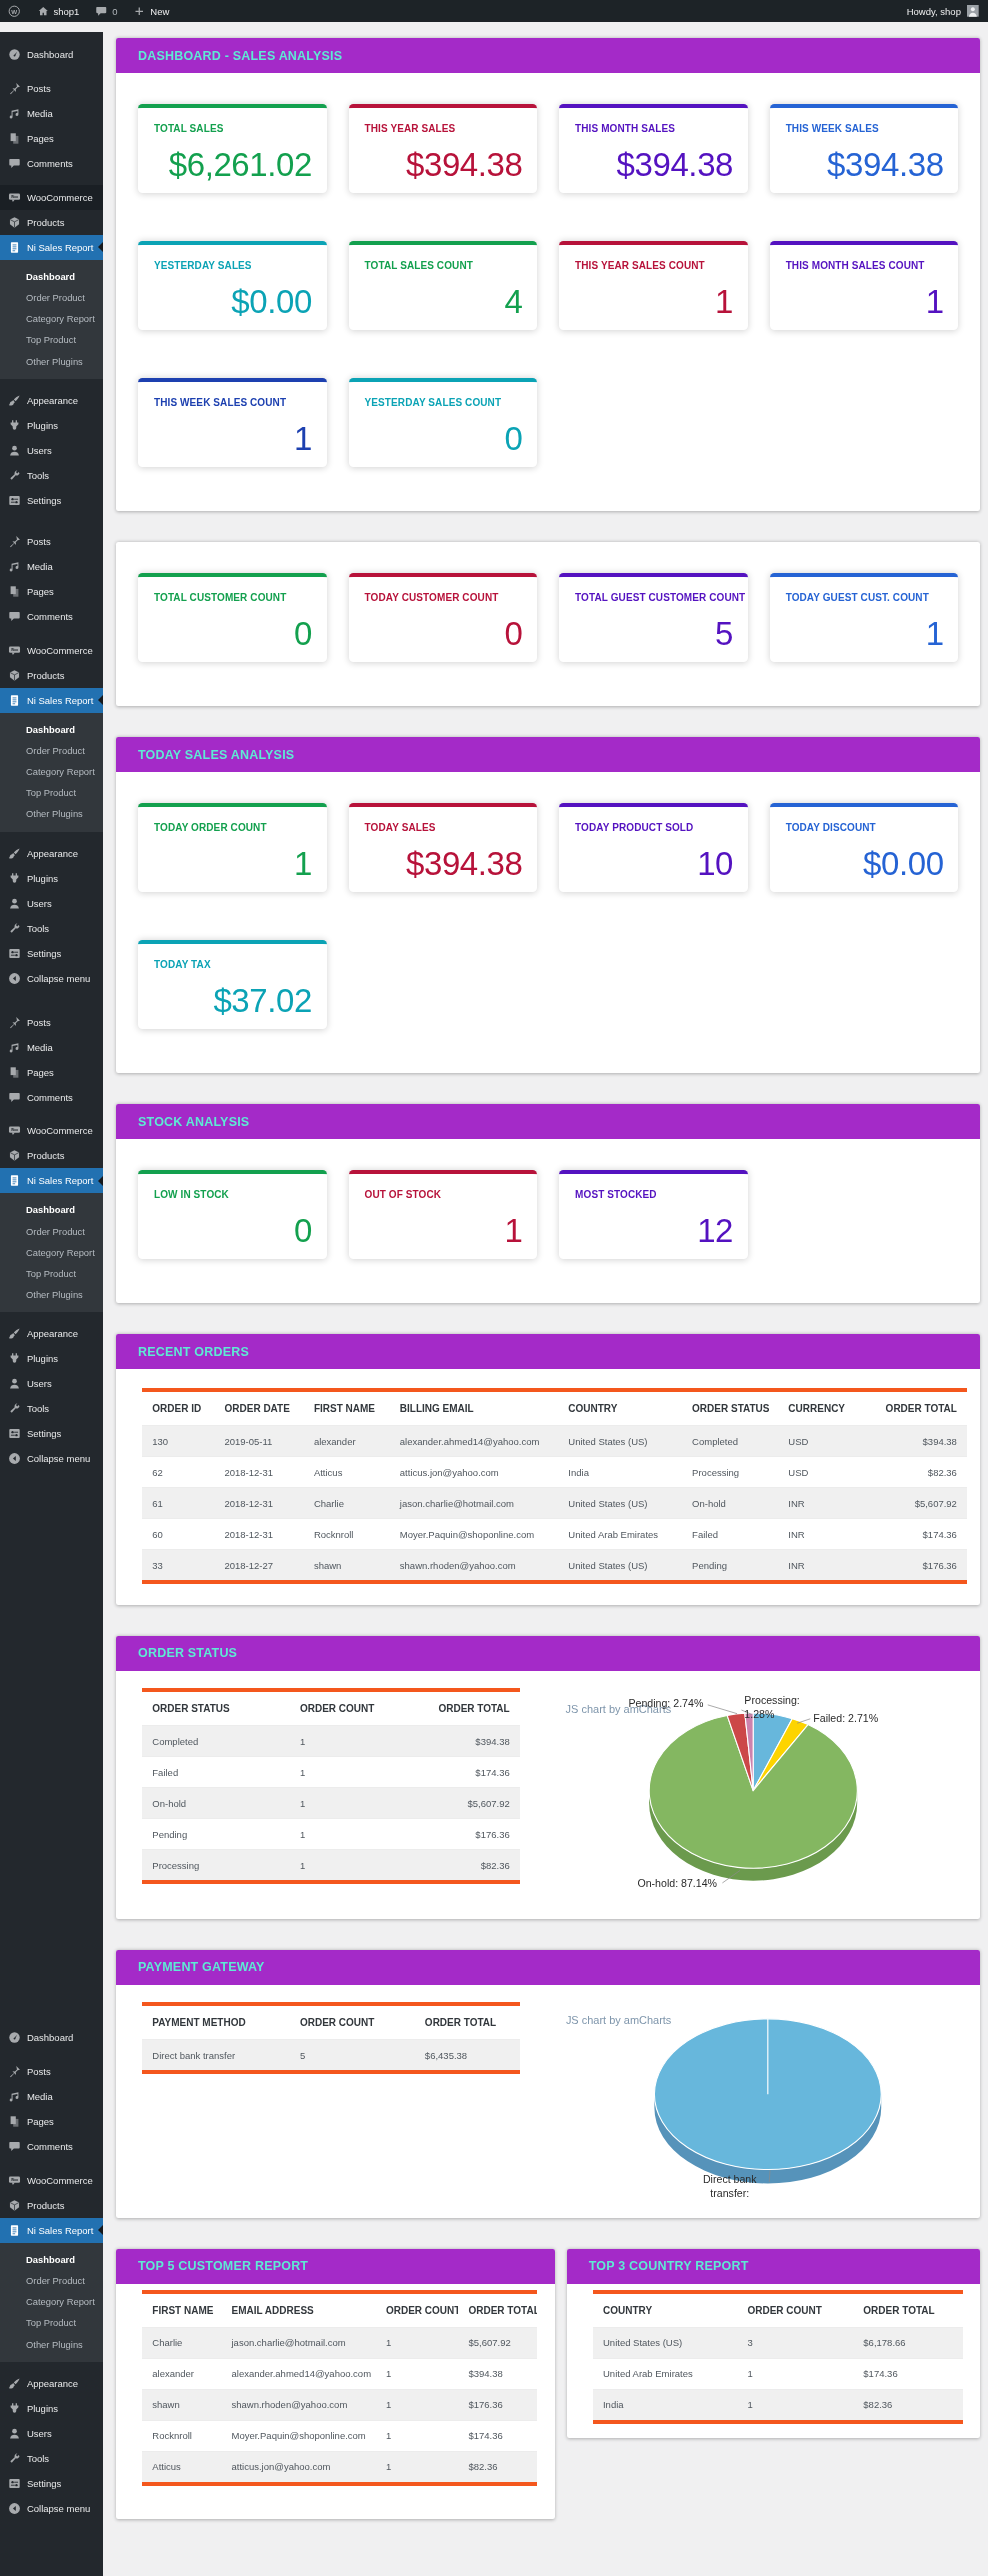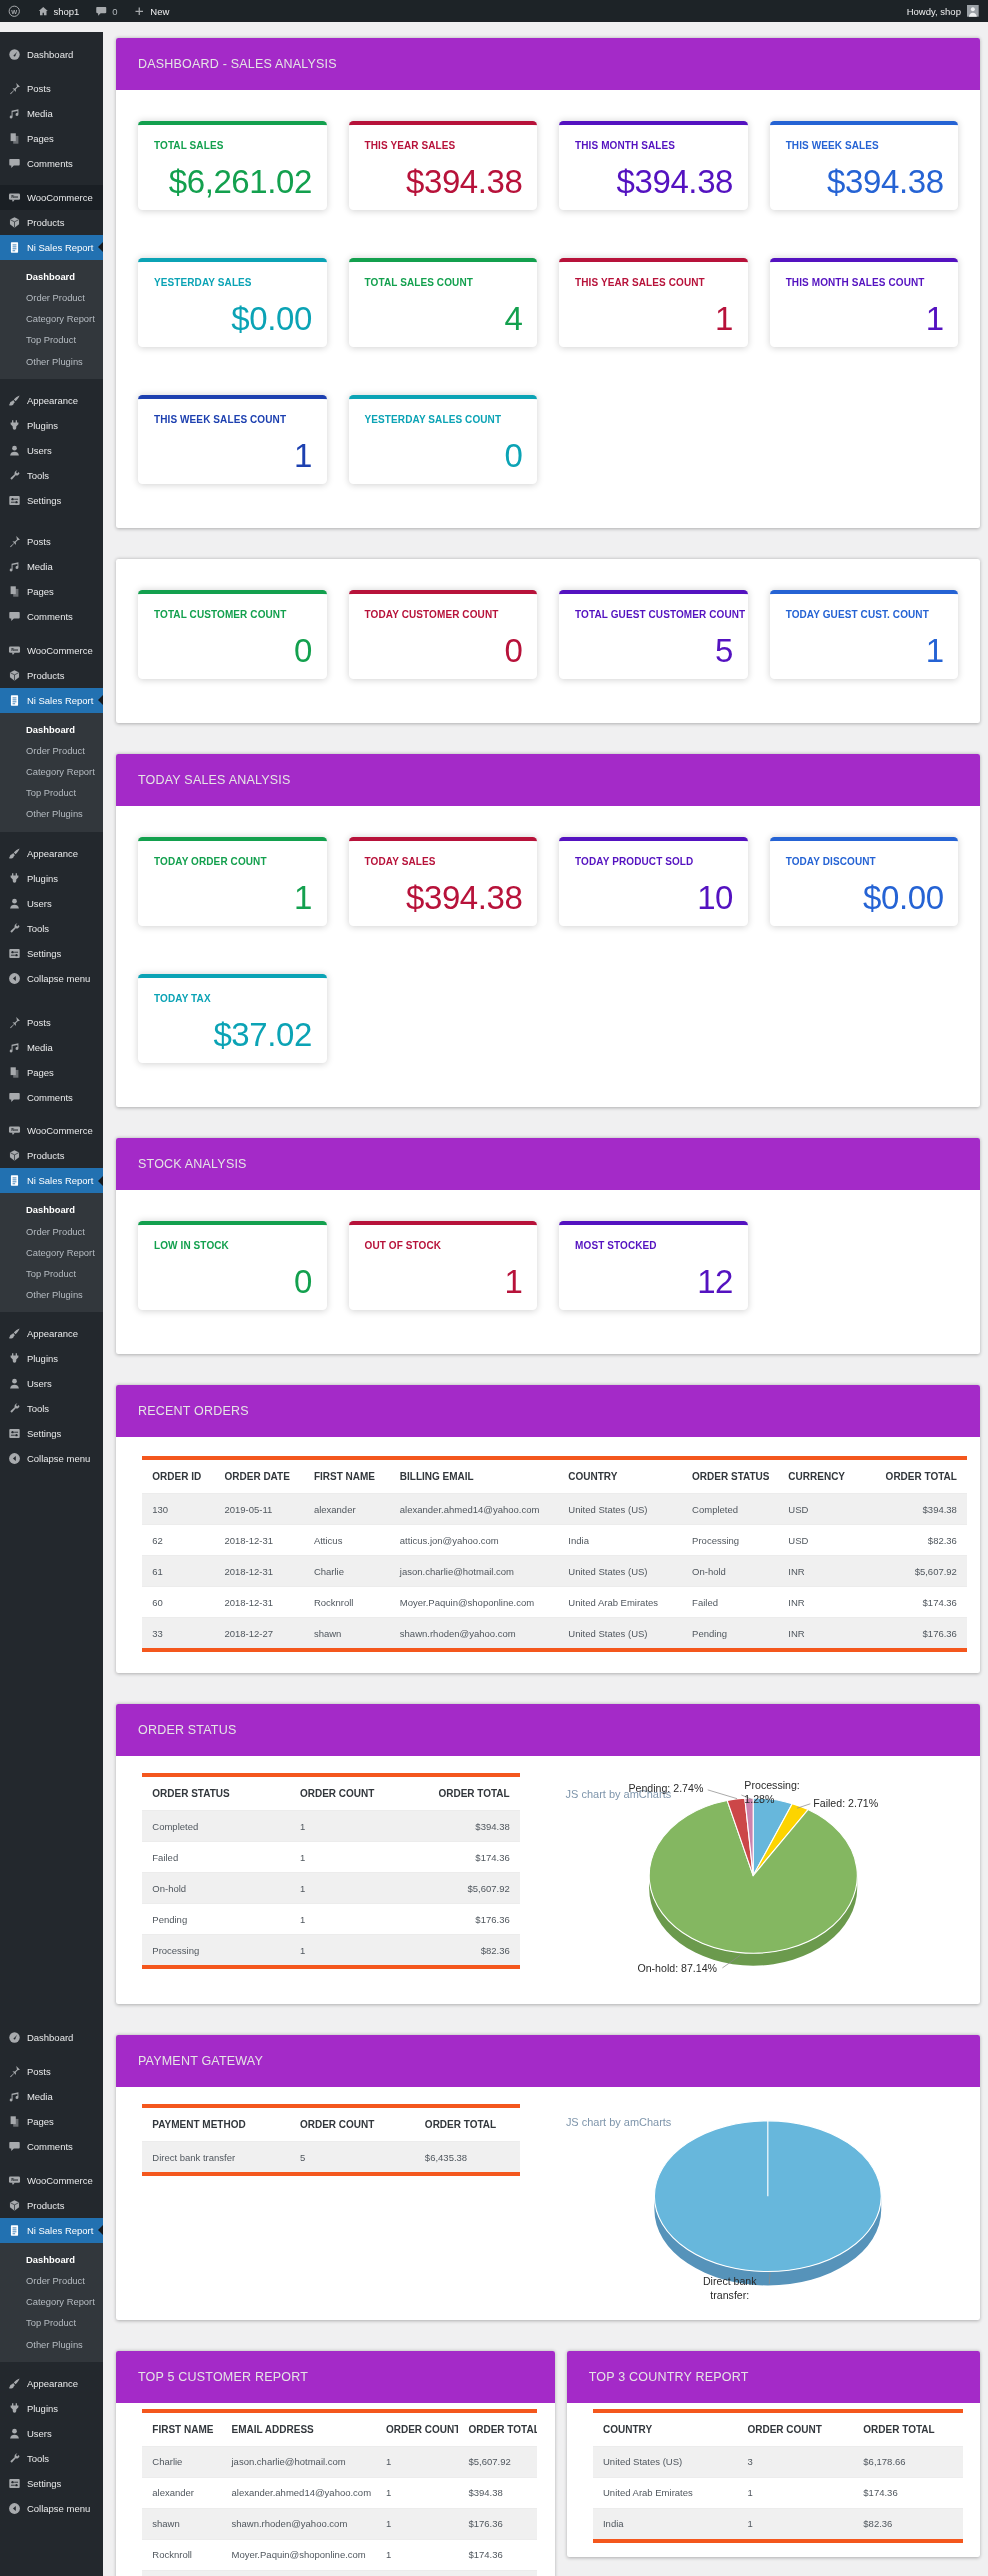--- a/index.html
+++ b/index.html
@@ -26,22 +26,22 @@
   .sb-active .sb-ico{color:#fff;}
   .sb-active::after{content:"";position:absolute;right:0;top:50%;transform:translateY(-50%);
     border:5.9px solid transparent;border-right-color:#16191c;}
   .sb-gap{height:8.8px;}
   .sb-sub{background:#32373c;padding:5.9px 0 7.3px;}
   .sb-subitem{padding:5.1px 7.3px 5.1px 26px;font-size:9.4px;color:#b6bcc2;cursor:pointer;white-space:nowrap;}
   .sb-subitem.active{color:#fff;font-weight:700;}
   
   #main{position:absolute;left:103px;top:22px;width:886px;box-sizing:border-box;padding:16px 8.8px 0 13px;}
   .panel{background:#fff;border-radius:2.2px;box-shadow:0 0.7px 3.7px rgba(0,0,0,.28);margin-bottom:31px;overflow:hidden;}
-  .panel-header{height:52px;display:flex;align-items:center;padding:0 22px;color:#e5e5e5;
-    font-size:12.5px;font-weight:400;letter-spacing:0.2px;}
+  .panel-header{height:35px;display:flex;align-items:center;padding:0 22px;color:#5eead4;
+    font-size:12.5px;font-weight:700;letter-spacing:0.2px;}
   .cards{display:flex;flex-wrap:wrap;gap:48px 22px;padding:31px 22px 44px;}
   .card{width:calc((100% - 66px)/4);height:89px;background:#fff;border-radius:4.4px;
     box-shadow:0 0.7px 7.3px rgba(0,0,0,.18);position:relative;border-top:4.4px solid #888;box-sizing:border-box;}
   .card-label{position:absolute;top:14.6px;left:16px;font-size:10px;font-weight:700;letter-spacing:0.1px;}
   .card-value{position:absolute;right:14.6px;bottom:8.8px;font-size:33px;letter-spacing:-0.4px;}
   .table-wrap{margin:19px 13px 20.5px 26px;}
   table.ntable{width:100%;border-collapse:collapse;table-layout:fixed;}
   .ntable-border{border-top:4.4px solid;border-bottom:4.4px solid;}
   .ntable th{padding:11px 10.3px;text-align:left;font-size:10px;color:#32373c;font-weight:700;white-space:nowrap;overflow:hidden;}
   .ntable td{padding:9.5px 10.3px;font-size:9.5px;color:#50575e;border-top:0.7px solid #ececec;white-space:nowrap;overflow:hidden;}

